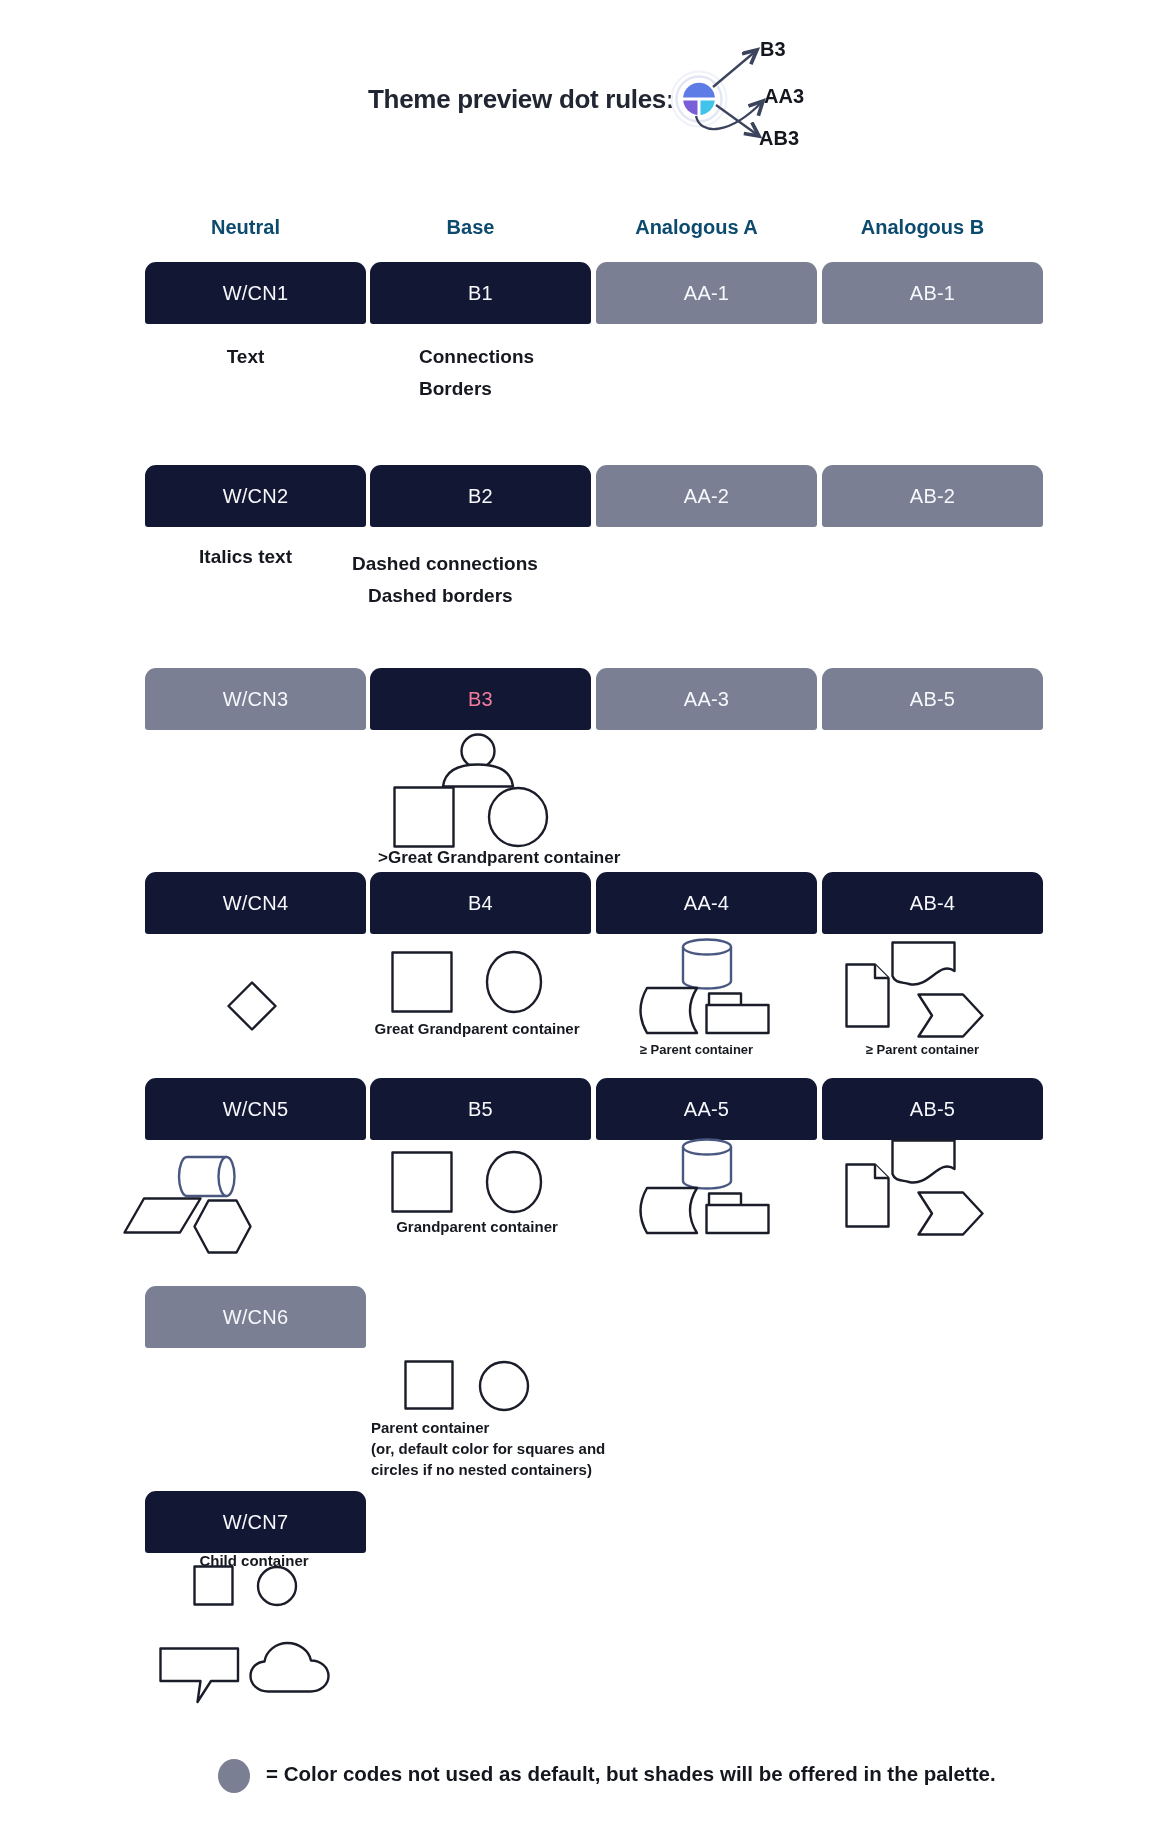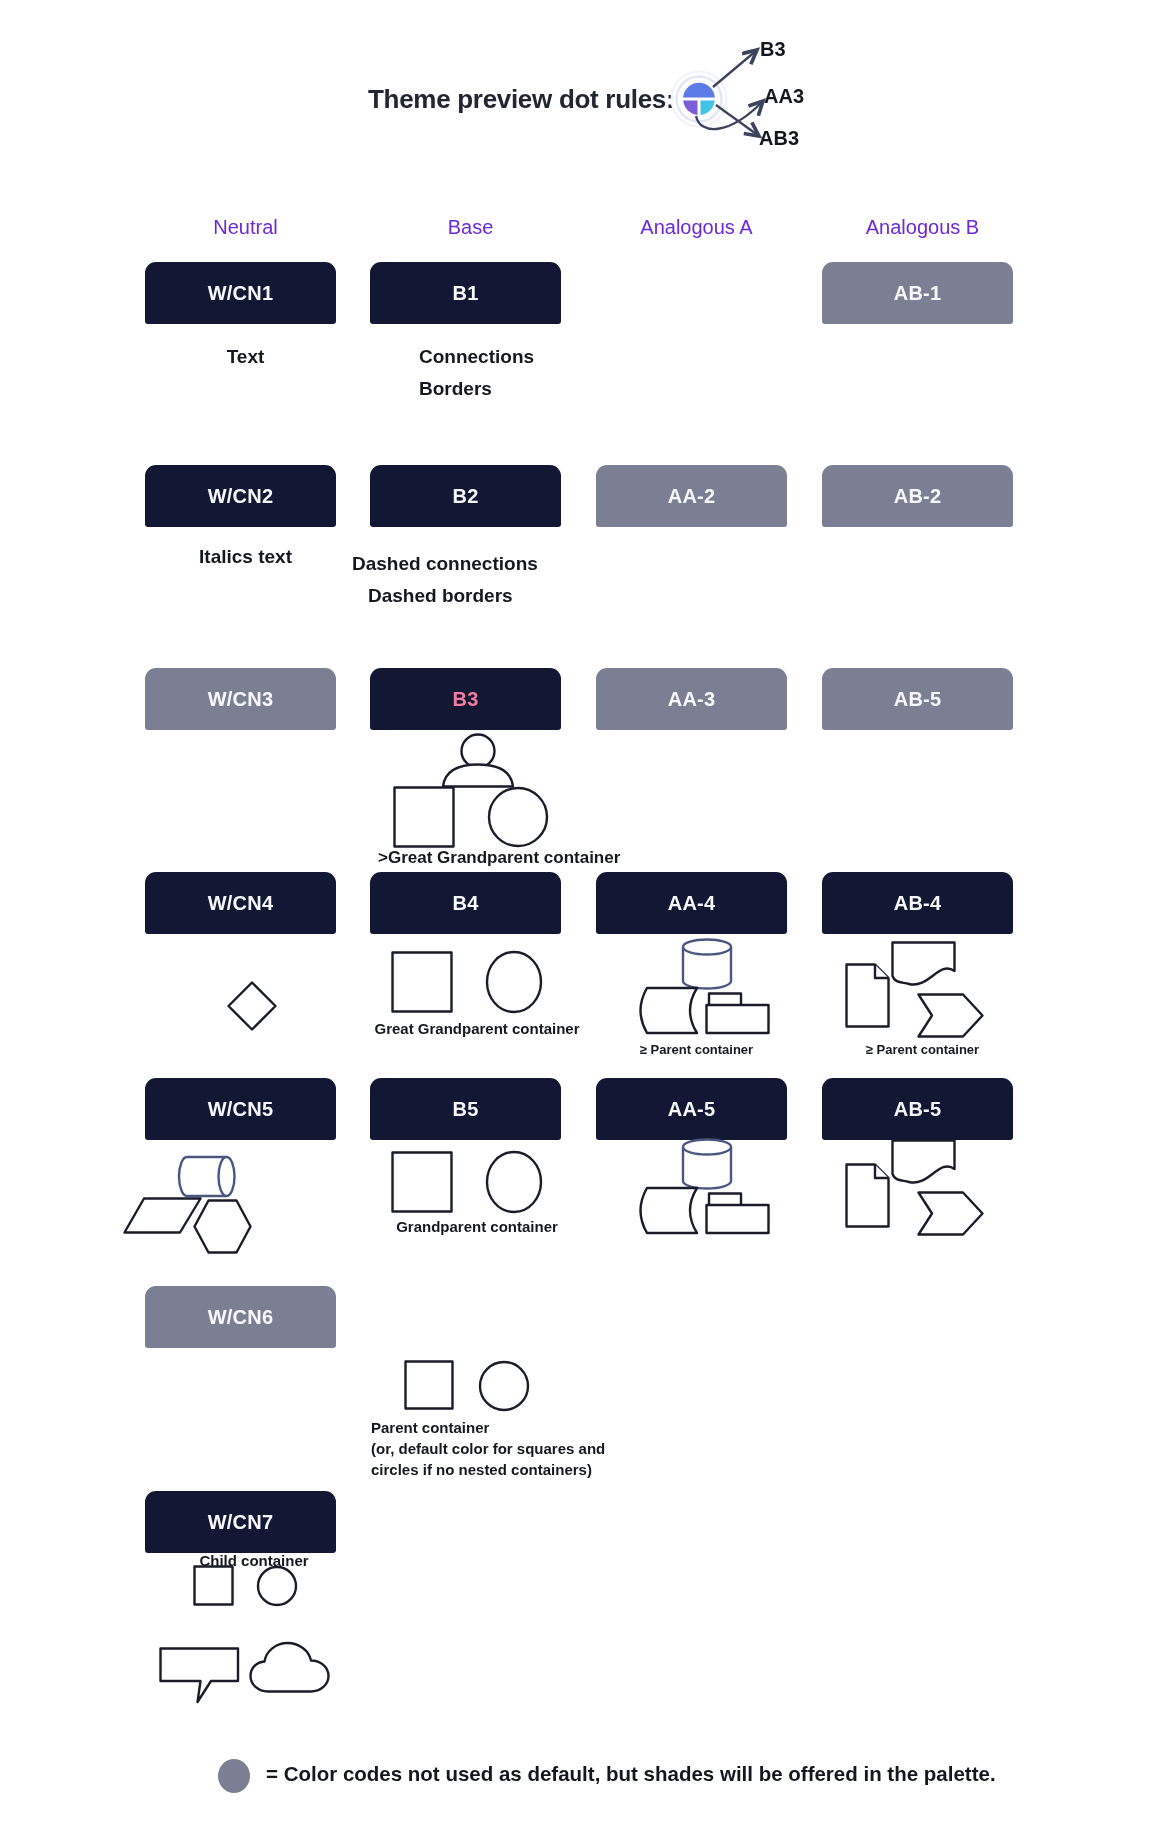--- a/index.html
+++ b/index.html
@@ -1,23 +1,23 @@
 <!DOCTYPE html>
 <html style="--dark: #121733; --gray: #7A7F93; --pink-text: #F27C9C; --dot-blue: #5D7CE5; --dot-purple: #7A5ED8; --dot-cyan: #41C3EA; --stroke: #1A1D29; --cyl: #4A5880; --arrow: #3C435C;"><head>
 <meta charset="utf-8">
 <style>
   html,body{margin:0;padding:0;background:#fff;}
   body{font-family:"Liberation Sans",sans-serif;}
   .stage{position:relative;width:1164px;height:1822px;background:#fff;overflow:hidden;color:#16181F;}
   .title{position:absolute;left:368px;top:84px;font-size:26px;font-weight:700;color:#222632;letter-spacing:-0.3px;}
   .hdrsvg{position:absolute;left:655px;top:25px;}
   .dotlabel{position:absolute;font-size:20px;font-weight:700;color:#15171F;}
-  .colhead{position:absolute;top:216px;width:201px;text-align:center;font-size:20px;font-weight:400;color:#6d28d9;}
-  .swatch{position:absolute;width:191px;height:62px;border-radius:11px 11px 3px 3px;display:flex;align-items:center;justify-content:center;
-          font-size:20px;font-weight:700;color:#F7F8FC;letter-spacing:.2px;}
+  .colhead{position:absolute;top:216px;width:201px;text-align:center;font-size:20px;font-weight:700;color:#0c4a6e;}
+  .swatch{position:absolute;width:221px;height:62px;border-radius:11px 11px 3px 3px;display:flex;align-items:center;justify-content:center;
+          font-size:20px;font-weight:400;color:#F7F8FC;letter-spacing:.2px;}
   .dark{background:var(--dark,#121733);}
   .gray{background:var(--gray,#7A7F93);}
   .pink{color:var(--pink-text,#F27C9C);}
   .c0{left:145px}.c1{left:370px}.c2{left:596px}.c3{left:822px}
   .r1{top:262px}.r2{top:465px}.r3{top:668px}.r4{top:872px}.r5{top:1078px}.r6{top:1286px}.r7{top:1491px}
   .note{position:absolute;font-weight:700;color:#16181F;white-space:nowrap;}
   .f19{font-size:19px}.f15{font-size:15px}.f14{font-size:13px}.f13{font-size:17px}
   .ctr{text-align:center;}
   .shp{position:absolute;}
   .shp path,.shp rect,.shp circle,.shp ellipse,.shp polygon{fill:#fff;stroke:var(--stroke,#1A1D29);stroke-width:2.4;stroke-linejoin:round;}
@@ -53,20 +53,21 @@
   <div class="dotlabel" style="left:764px;top:85px">AA3</div>
   <div class="dotlabel" style="left:759px;top:127px">AB3</div>
 
   <div class="colhead c0">Neutral</div>
   <div class="colhead c1">Base</div>
   <div class="colhead c2">Analogous A</div>
   <div class="colhead c3">Analogous B</div>
 
   <div class="swatch dark c0 r1">W/CN1</div>
   <div class="swatch dark c1 r1">B1</div>
+  <div class="swatch gray c2 r1">AA-1</div>
   <div class="swatch gray c3 r1">AB-1</div>
   <div class="note f19 ctr" style="left:145px;top:346px;width:201px">Text</div>
   <div class="note f19" style="left:419px;top:346px">Connections</div>
   <div class="note f19" style="left:419px;top:378px">Borders</div>
 
   <div class="swatch dark c0 r2">W/CN2</div>
   <div class="swatch dark c1 r2">B2</div>
   <div class="swatch gray c2 r2">AA-2</div>
   <div class="swatch gray c3 r2">AB-2</div>
   <div class="note f19 ctr" style="left:145px;top:546px;width:201px">Italics text</div>

